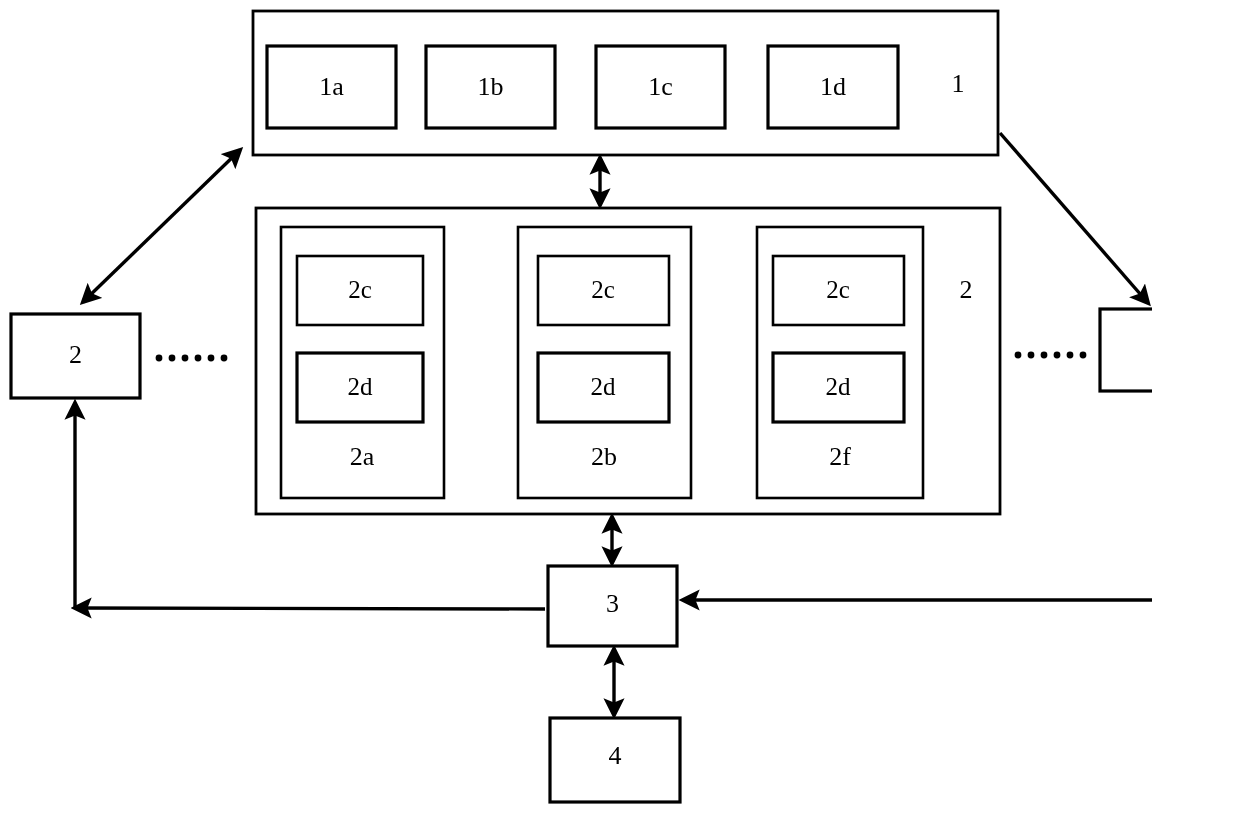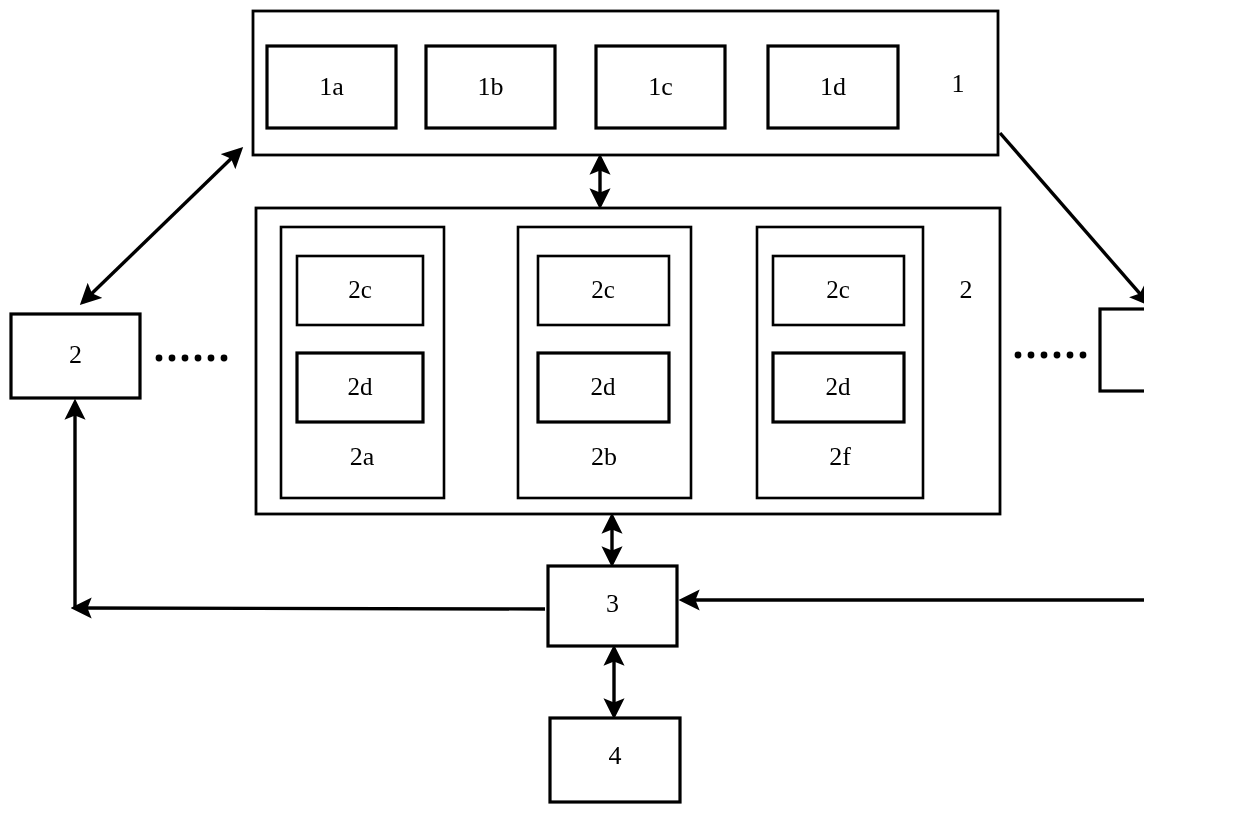--- a/index.html
+++ b/index.html
@@ -9,20 +9,21 @@
   }
   body {
     font-family: "Liberation Serif", "DejaVu Serif", serif;
   }
   #diagram-root {
     position: relative;
     width: 1144px;
     height: 814px;
     background: #ffffff;
     overflow: hidden;
+    padding-left: 8px;
   }
   svg.diagram-canvas {
     position: absolute;
     top: 0;
     left: 0;
     width: 1240px;
     height: 814px;
     display: block;
   }
   .box-rect {

